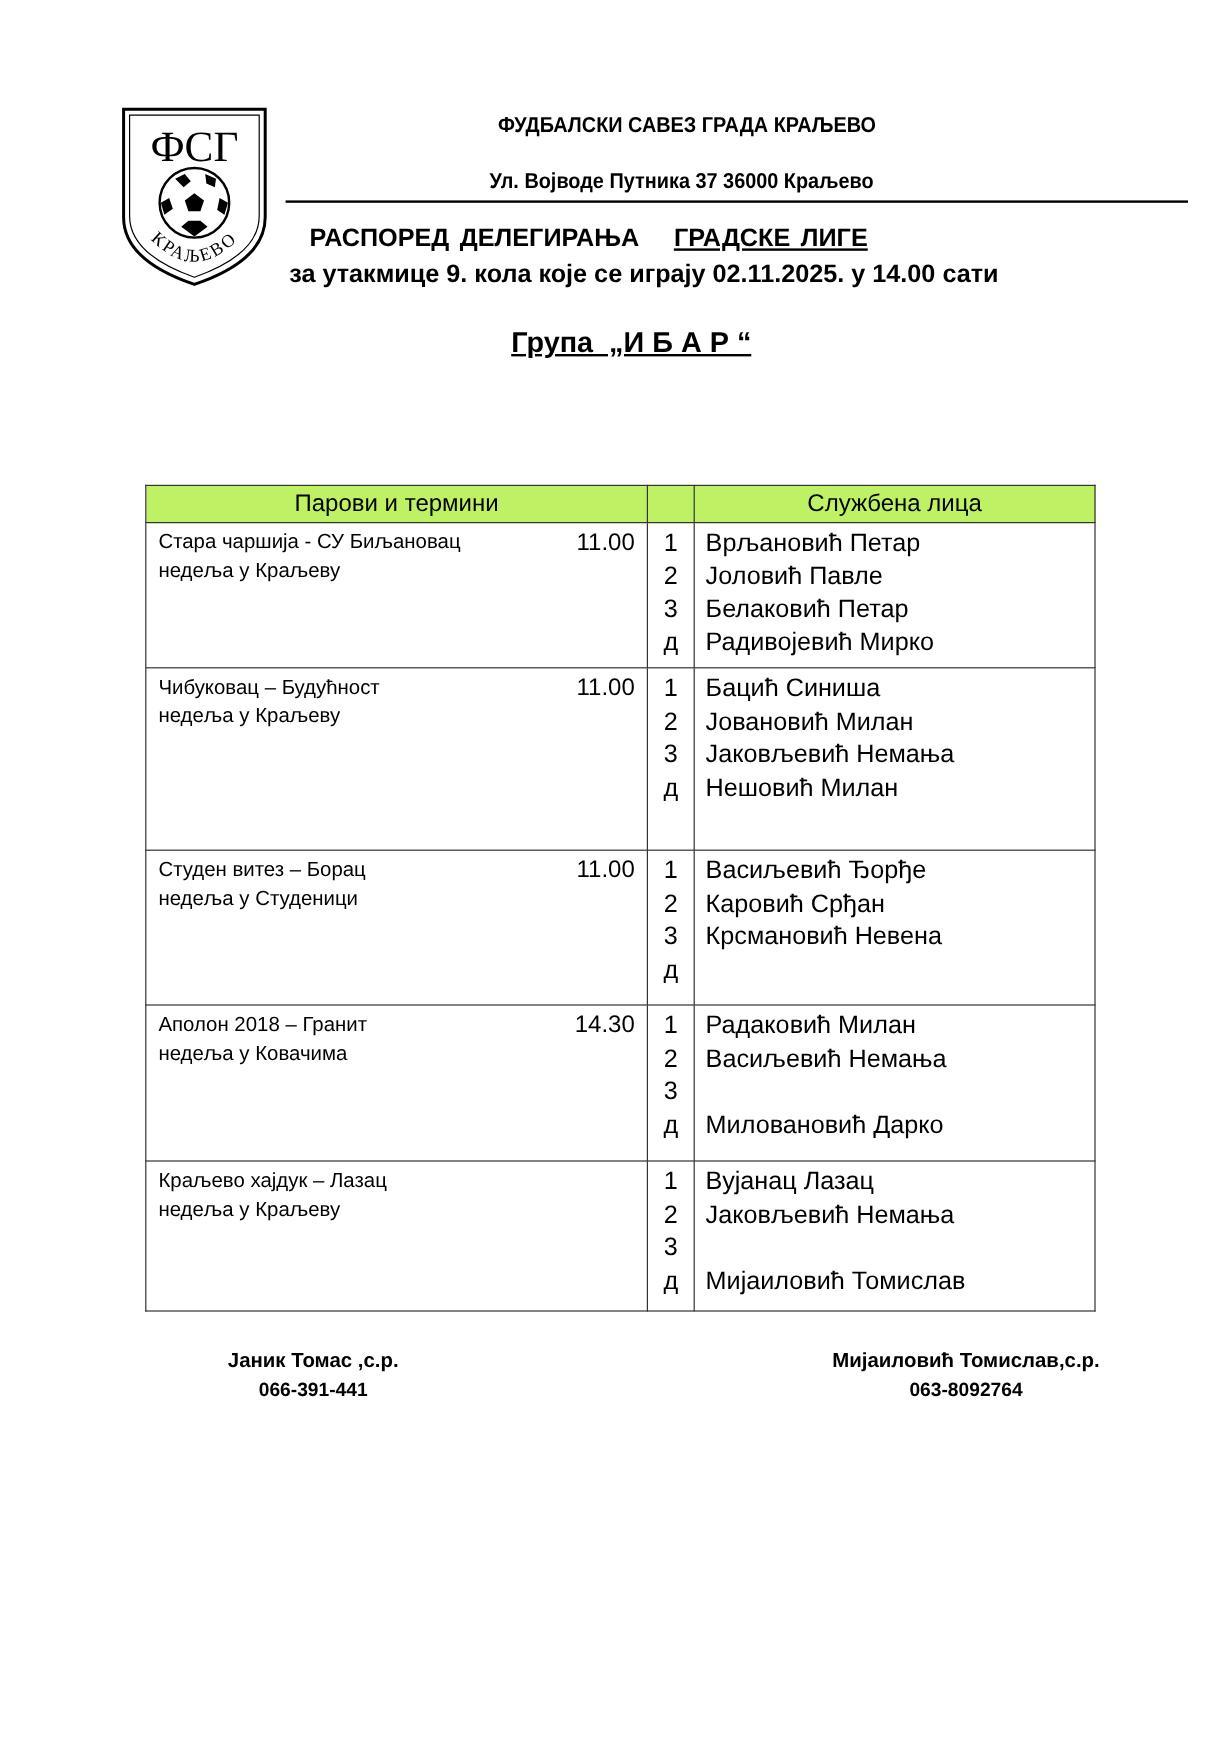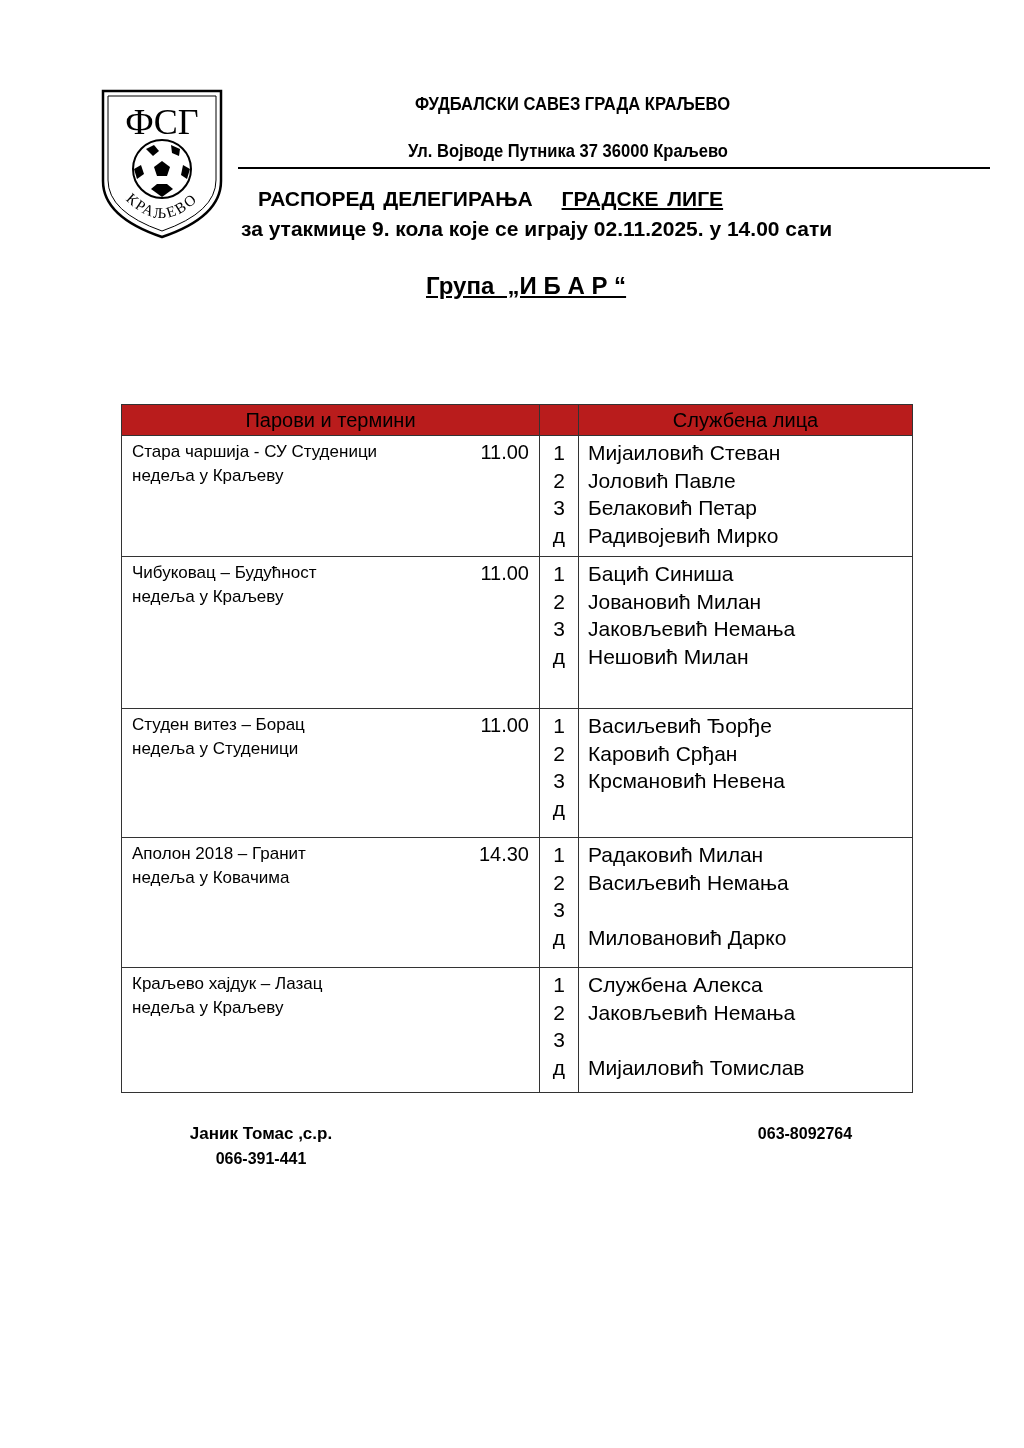--- a/index.html
+++ b/index.html
@@ -7,21 +7,21 @@
   .logo { position: absolute; left: 101px; top: 89px; width: 122px; height: 150px; }
   .org-name { position: absolute; left: 415px; top: 94px; font-size: 18px; font-weight: bold; transform: scaleX(0.92); transform-origin: left top; white-space: nowrap; }
   .org-addr { position: absolute; left: 408px; top: 141px; font-size: 18px; font-weight: bold; transform: scaleX(0.92); transform-origin: left top; white-space: nowrap; }
   .hr-line { position: absolute; left: 238px; top: 167px; width: 752px; height: 2px; background: #000; }
   .title { position: absolute; left: 258px; top: 187px; font-size: 21px; font-weight: bold; white-space: nowrap; word-spacing: 3px; }
   .title .u { text-decoration: underline; padding-left: 20px; }
   .subtitle { position: absolute; left: 241px; top: 217px; font-size: 21px; font-weight: bold; white-space: nowrap; }
   .group { position: absolute; left: 426px; top: 272px; font-size: 24px; font-weight: bold; text-decoration: underline; white-space: pre; }
   table.sched { position: absolute; left: 121px; top: 404px; width: 791px; border-collapse: collapse; table-layout: fixed; }
   table.sched td, table.sched th { border: 1.5px solid #333; vertical-align: top; padding: 0; }
-  table.sched th { background: #b91c1c; font-weight: normal; font-size: 20px; height: 30px; text-align: center; vertical-align: middle; }
+  table.sched th { background: #bef264; font-weight: normal; font-size: 20px; height: 30px; text-align: center; vertical-align: middle; }
   col.c1 { width: 418px; } col.c2 { width: 39px; } col.c3 { width: 334px; }
   .match { position: relative; height: 100%; }
   .match .teams { font-size: 17px; padding: 4px 0 0 10px; line-height: 24px; }
   .match .time { position: absolute; right: 10px; top: 4px; font-size: 20px; line-height: 24px; }
   .roles, .names { font-size: 21px; line-height: 27.6px; padding-top: 3px; }
   .roles div { text-align: center; }
   .names div { padding-left: 9px; height: 27.6px; white-space: nowrap; }
   .footer-col { position: absolute; font-weight: bold; font-size: 17px; text-align: center; line-height: 25px; }
   .footer-col .phone { font-family: "Liberation Sans Narrow", "Liberation Sans", sans-serif; font-size: 16px; }
   .fl { left: 121px; top: 1121px; width: 280px; }
@@ -73,37 +73,37 @@
       <th>Парови и термини</th>
       <th></th>
       <th>Службена лица</th>
     </tr>
   </thead>
   <tbody id="tbody">
       <tr style="height: 121px;">
         <td>
           <div class="match">
             <div class="teams">
-              <div>Стара чаршија - СУ Студеници</div>
+              <div>Стара чаршија - СУ Биљановац</div>
               <div>недеља у Краљеву</div>
             </div>
             <div class="time">11.00</div>
           </div>
         </td>
         <td>
           <div class="roles">
             <div>1</div>
             <div>2</div>
             <div>3</div>
             <div>д</div>
           </div>
         </td>
         <td>
           <div class="names">
-            <div>Мијаиловић Стеван</div>
+            <div>Врљановић Петар</div>
             <div>Јоловић Павле</div>
             <div>Белаковић Петар</div>
             <div>Радивојевић Мирко</div>
           </div>
         </td>
       </tr>
       <tr style="height: 152px;">
         <td>
           <div class="match">
             <div class="teams">
@@ -197,29 +197,30 @@
         <td>
           <div class="roles">
             <div>1</div>
             <div>2</div>
             <div>3</div>
             <div>д</div>
           </div>
         </td>
         <td>
           <div class="names">
-            <div>Службена Алекса</div>
+            <div>Вујанац Лазац</div>
             <div>Јаковљевић Немања</div>
             <div></div>
             <div>Мијаиловић Томислав</div>
           </div>
         </td>
       </tr>
     </tbody>
 </table>
 
 <div class="footer-col fl">
   <div>Јаник Томас ,с.р.</div>
   <div class="phone">066-391-441</div>
 </div>
 <div class="footer-col fr">
+  <div>Мијаиловић Томислав,с.р.</div>
   <div class="phone">063-8092764</div>
 </div>
 
 </body></html>

